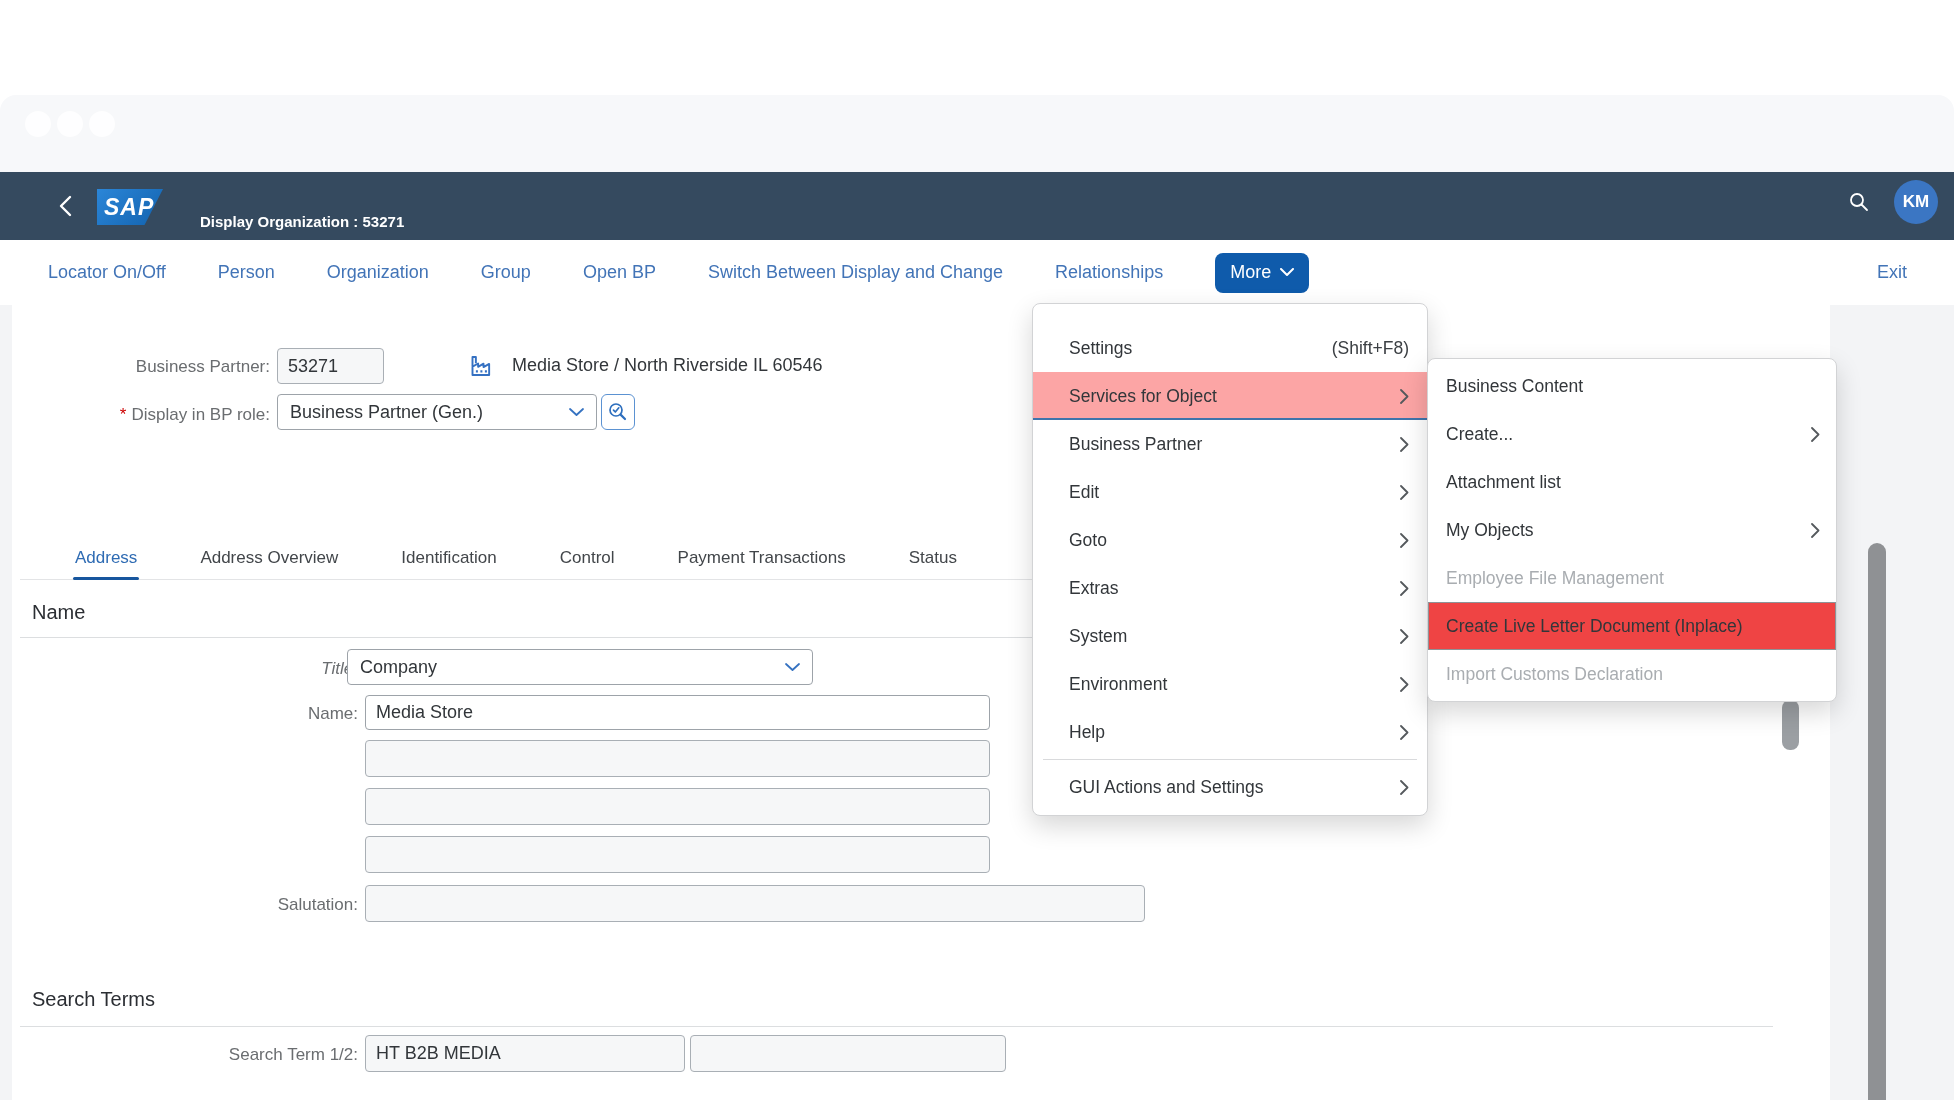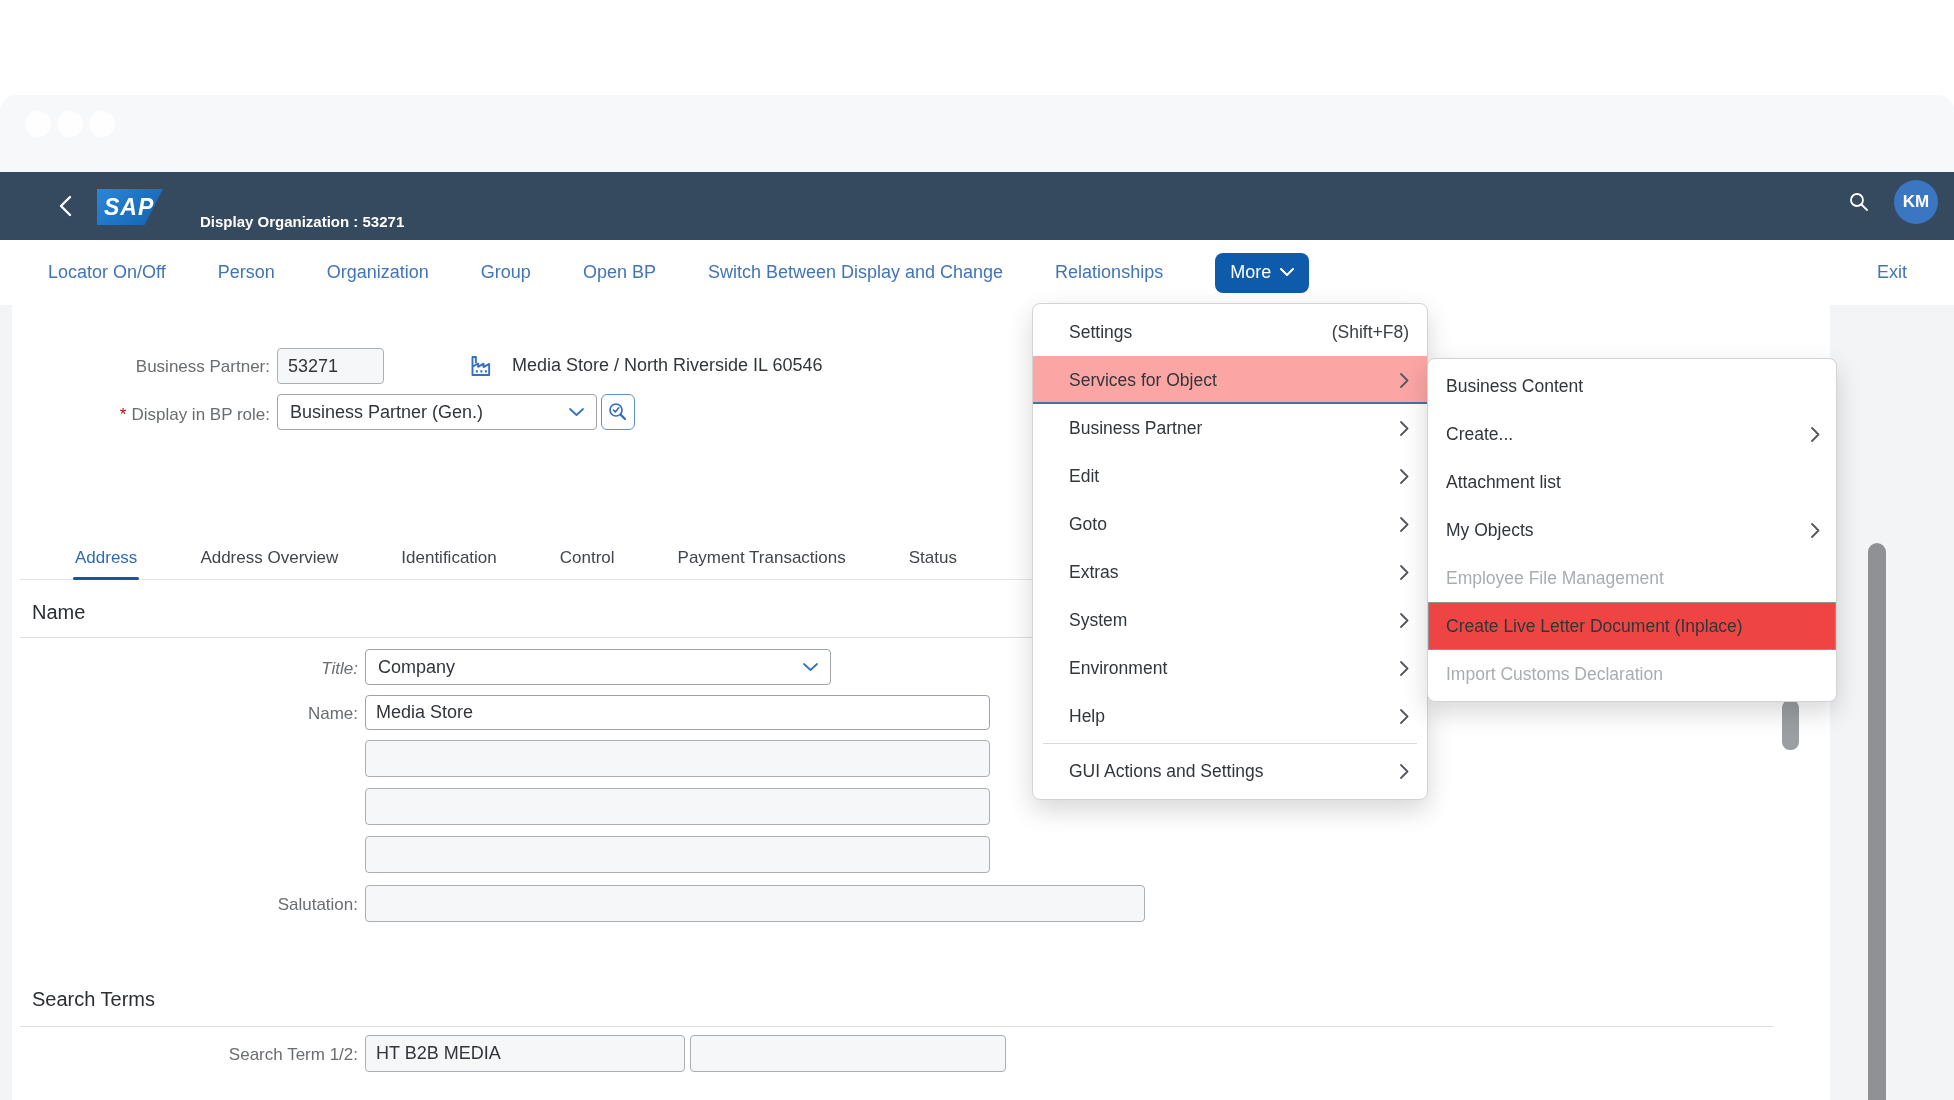--- a/index.html
+++ b/index.html
@@ -48,21 +48,21 @@
   .tabs { position:absolute; left:75px; top:535px; height:45px; display:flex; gap:63px; align-items:center; }
   .tab { position:relative; height:45px; display:flex; align-items:center; font-size:17px; color:#42464a; cursor:pointer; white-space:nowrap; }
   .tab.active { color:#2e6bb3; }
   .tab.active::after { content:""; position:absolute; left:-2px; right:-2px; bottom:0; height:3px; background:#17569e; border-radius:2px; }
 
   .sectitle { position:absolute; color:#2b2e33; font-size:20px; }
   .rule { position:absolute; height:1px; background:#dcdee0; }
 
   
   .menu { position:absolute; background:#fff; border:1px solid #d2d3d5; border-radius:8px; box-shadow:0 10px 26px rgba(0,0,0,.16); }
-  .mainmenu { left:1032px; top:303px; width:396px; padding:4px 0 4px; z-index:50; }
+  .mainmenu { left:1032px; top:303px; width:396px; padding:20px 0 4px; z-index:50; }
   .submenu { left:1427px; top:358px; width:410px; padding:3px 0 3px; z-index:60; }
   .mi { height:48px; display:flex; align-items:center; padding:0 18px 0 36px; font-size:17.5px; color:#32363a; cursor:pointer; }
   .submenu .mi { padding:0 16px 0 18px; }
   .mi .grow { flex:1; }
   .mi .shortcut { color:#3c4044; }
   .mi.hl { background:#fca5a5; box-shadow:inset 0 -2px 0 #3f74ab; }
   .mi.disabled { color:#a9adb1; cursor:default; }
   .mi.focused { background:#ef4444; box-shadow:inset 0 0 0 1px #8f9296; }
   .msep { height:1px; background:#d9dadc; margin:3px 10px; }
 </style>
@@ -155,21 +155,21 @@
     <div class="tab">Identification</div>
     <div class="tab">Control</div>
     <div class="tab">Payment Transactions</div>
     <div class="tab">Status</div>
   </div>
 
   <div class="sectitle" style="left:32px; top:601px;">Name</div>
   <div class="rule" style="left:20px; top:637px; width:1753px;"></div>
 
   <div class="lbl" style="left:100px; width:258px; top:659px;font-style:italic;">Title:</div>
-  <div class="combo" style="left:365px; top:649px; width:466px; height:36px;gap:10px;">
+  <div class="combo" style="left:347px; top:649px; width:466px; height:36px;gap:10px;">
     <span class="cv">Company</span>
     <svg width="15" height="9" viewBox="0 0 15 9" fill="none">
         <polyline points="1,1 7.5,7 14,1" stroke="#3572c1" stroke-width="1.8" stroke-linecap="round" stroke-linejoin="round"></polyline>
       </svg>
   </div>
 
   <div class="lbl" style="left:100px; width:258px; top:704px;">Name:</div>
   <input class="field white" style="left: 365px; top: 695px; width: 625px; height: 35px;" readonly="" value="Media Store">
 
   <input class="field" style="left: 365px; top: 740px; width: 625px; height: 37px;" readonly="" value="">

